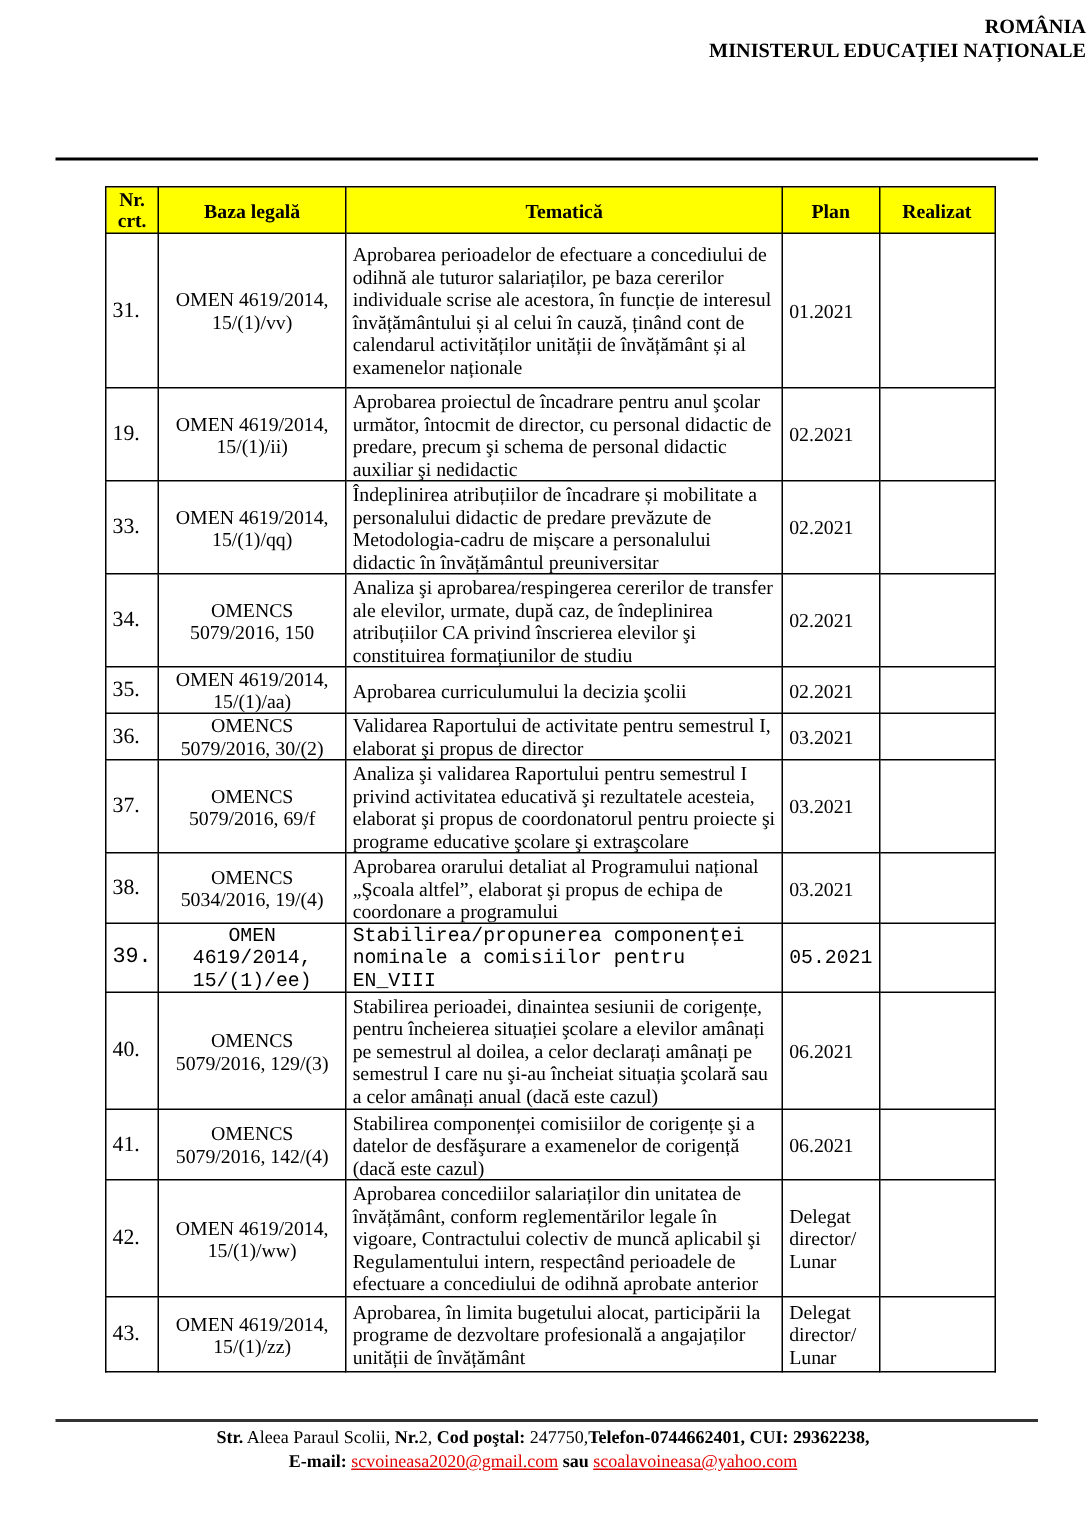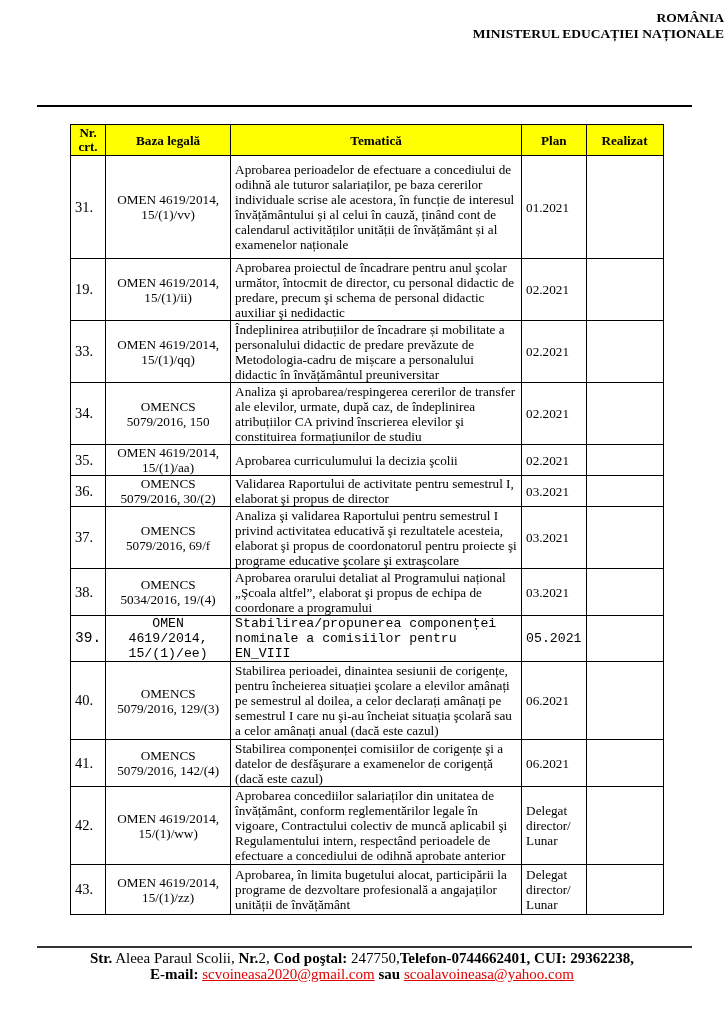--- a/index.html
+++ b/index.html
@@ -8,21 +8,21 @@
   .rule-top { position: absolute; top: 105px; left: 37px; width: 655px; height: 2px; background: #000; }
   table.plan { position: absolute; top: 124px; left: 70px; border-collapse: collapse; font-size: 13.2px; line-height: 15px; }
   table.plan th, table.plan td { border: 1px solid #000; padding: 0 4px; vertical-align: middle; }
   table.plan th { background: #ffff00; font-weight: bold; text-align: center; height: 30px; }
   td.nr { text-align: left; font-size: 14.5px; padding: 0 2px; }
   td.baza { text-align: center; }
   td.tem { text-align: left; }
   td.plan-c { text-align: left; }
   th.nr { font-size: 13px; line-height: 14px; }
   .rule-bottom { position: absolute; top: 946px; left: 37px; width: 655px; height: 1.5px; background: #333; }
-  .footer { position: absolute; top: 950px; left: 0; width: 724px; text-align: center; font-size: 15px; line-height: 16px; }
+  .footer { position: absolute; top: 950px; left: 0; width: 724px; text-align: center; font-size: 12px; line-height: 16px; }
   .footer b { font-weight: bold; }
   .footer .link { color: #e00000; text-decoration: underline; }
 </style>
 </head>
 <body>
 
 <div class="header">
   <div>ROMÂNIA</div>
   <div>MINISTERUL EDUCAȚIEI NAȚIONALE</div>
 </div>

